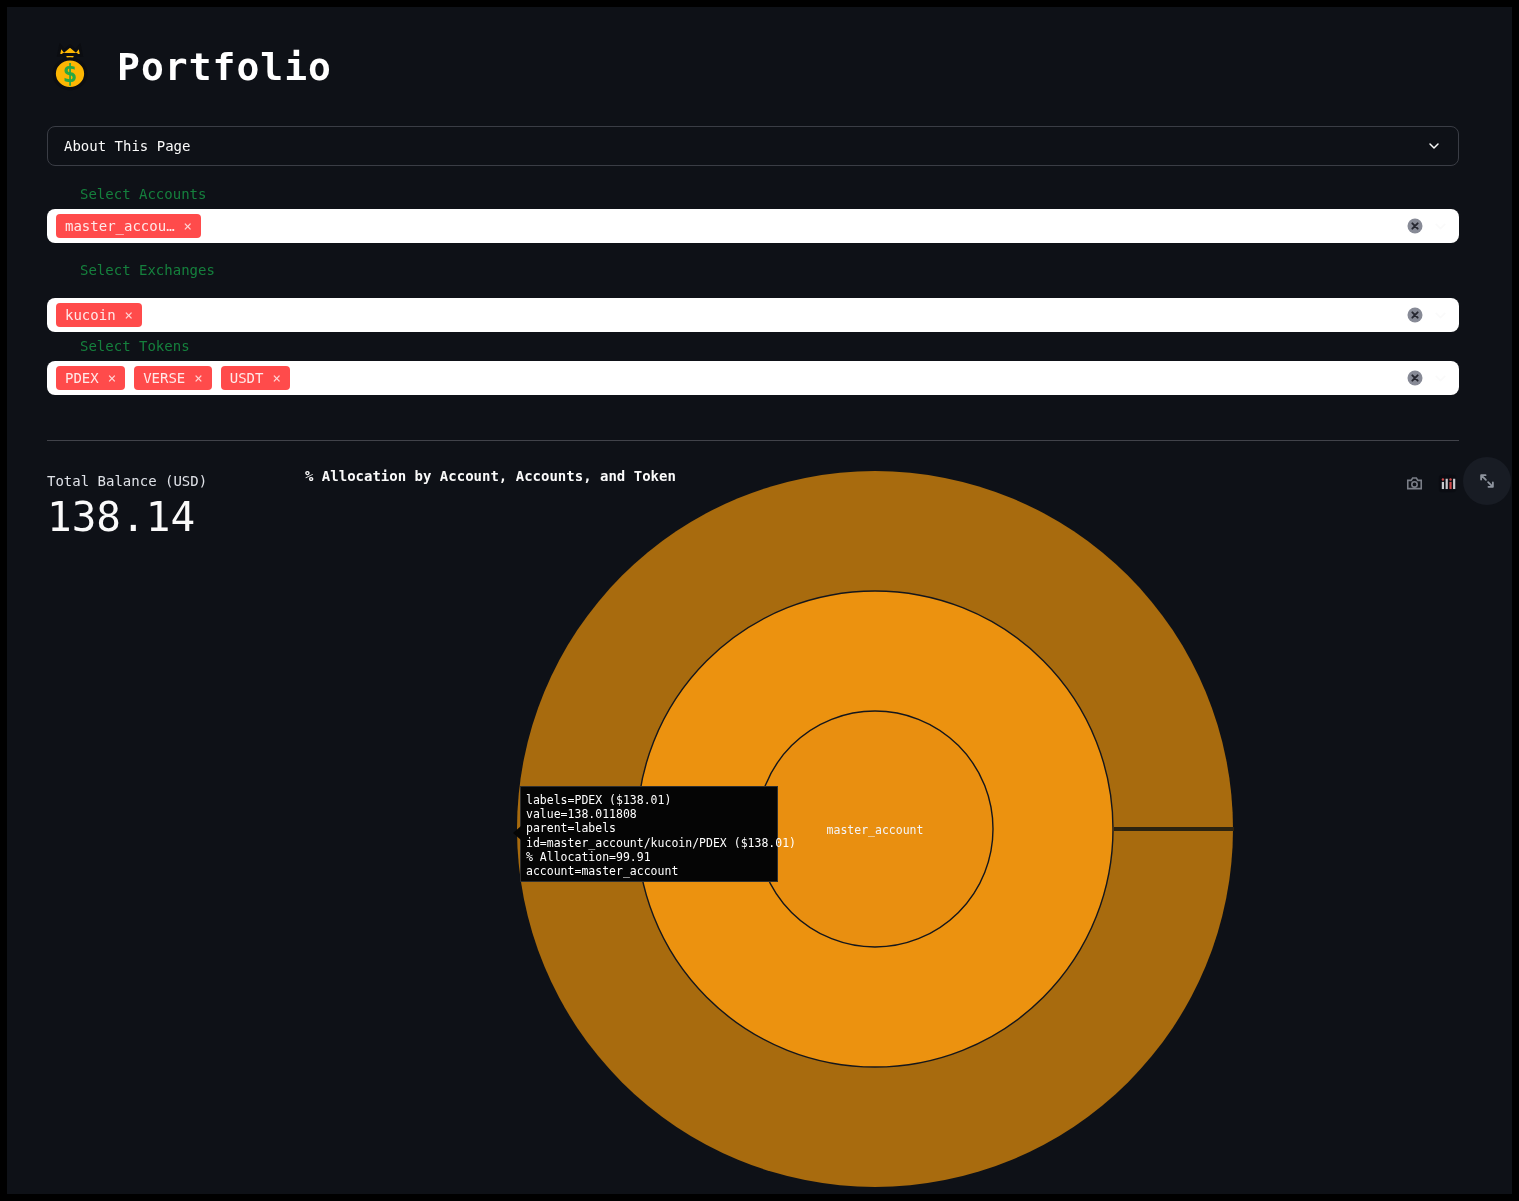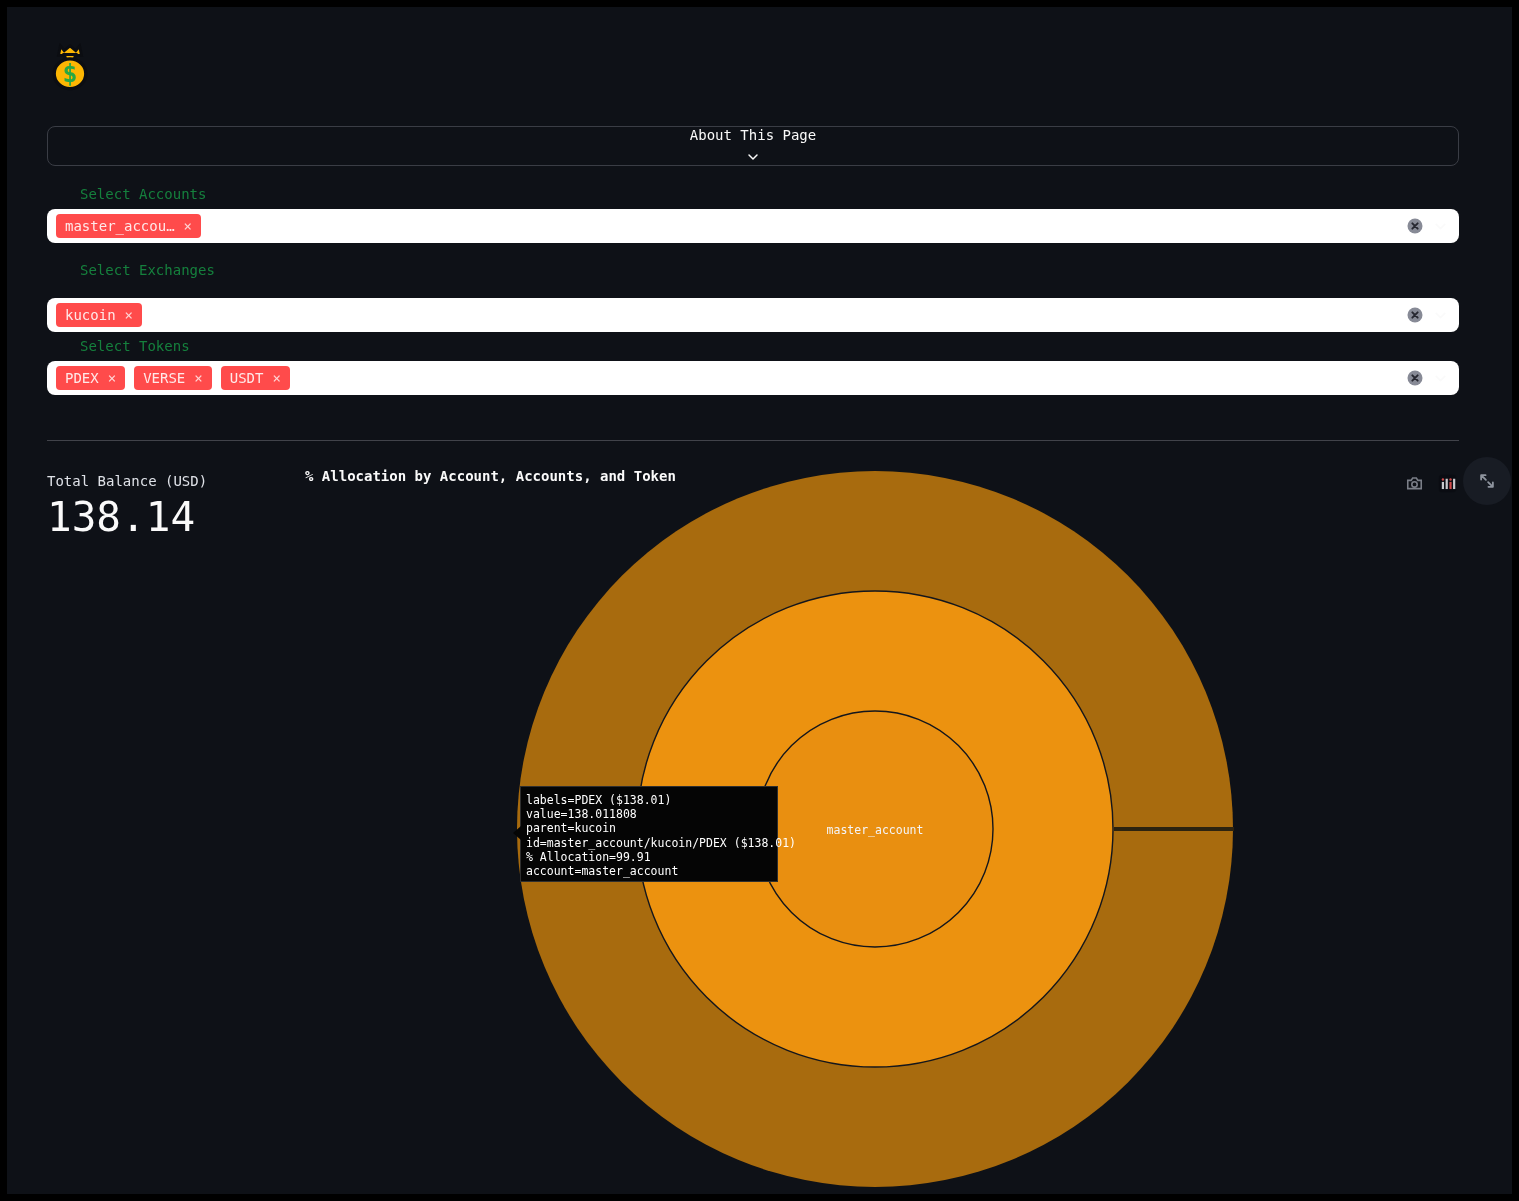--- a/index.html
+++ b/index.html
@@ -6,21 +6,21 @@
   html,body { width:1519px; height:1201px; background:#000; font-family:"DejaVu Sans Mono", monospace; }
   .app { position:absolute; left:7px; top:7px; width:1505px; height:1187px; background:#0e1117; overflow:hidden; }
 
   
   .header { position:absolute; left:40px; top:36px; display:flex; align-items:center; gap:24px; }
   .page-title { font-size:38px; font-weight:bold; color:#ffffff; letter-spacing:1px; }
 
   
   .expander { position:absolute; left:40px; top:119px; width:1412px; height:40px;
     border:1px solid #3a3d45; border-radius:8px; display:flex; align-items:center;
-    justify-content:space-between; padding:0 16px; cursor:pointer;flex-direction:column; }
+    justify-content:space-between; padding:0 16px; cursor:pointer; }
   .expander-label { font-size:14px; color:#fafafa; }
 
   
   .flabel { position:absolute; left:40px; font-size:14px; color:#15803d;margin-left:33px; }
   .fbox { position:absolute; left:40px; width:1412px; height:34px; background:#ffffff;
     border-radius:8px; display:flex; align-items:center; padding-left:9px; gap:9px; }
   .tag { display:inline-flex; align-items:center; gap:9px; height:24px; padding:0 9px;
     background:#ff4b4b; border-radius:4px; font-size:14px; color:#ffe9e9; white-space:nowrap; }
   .tag .x { color:#ffd6d6; cursor:pointer; font-size:14px; }
   .box-controls { position:absolute; right:10px; top:0; height:34px; display:flex; align-items:center; gap:7px; }
@@ -61,20 +61,21 @@
     <text x="868" y="827" text-anchor="middle" font-size="11.5" fill="#f3f5f9" font-family="DejaVu Sans Mono, monospace">master_account</text>
   </svg>
 
   <div class="header">
     <svg width="46" height="48" viewBox="0 0 48 50">
       <polygon points="14,3 18,8 24,3 30,8 34,3 36,13 12,13" fill="#fcb603" stroke="#0b0d12" stroke-width="3"></polygon>
       <path d="M18 12 L30 12 L28 18 L20 18 Z" fill="#fcb603" stroke="#0b0d12" stroke-width="3"></path>
       <ellipse cx="24" cy="32" rx="16.5" ry="15.5" fill="#fcb603" stroke="#0b0d12" stroke-width="3.5"></ellipse>
       <text x="24" y="41" text-anchor="middle" font-size="26" font-weight="bold" fill="#27a844" font-family="DejaVu Sans Mono, monospace">$</text>
     </svg>
+    <div class="page-title">Portfolio</div>
   </div>
 
   <div class="expander">
     <span class="expander-label">About This Page</span>
     <svg width="16" height="16" viewBox="0 0 24 24">
       <path d="M6 9l6 6 6-6" stroke="#fafafa" stroke-width="2.2" fill="none" stroke-linecap="round" stroke-linejoin="round"></path>
     </svg>
   </div>
 
   <div class="flabel" style="top:179px">Select Accounts</div>
@@ -162,19 +163,19 @@
   <div class="fs-btn">
     <svg width="22" height="22" viewBox="0 0 24 24">
       <path d="M10.8 10.8 L5.6 5.6 M5.6 10.4 L5.6 5.6 L10.4 5.6 M13.2 13.2 L18.4 18.4 M18.4 13.6 L18.4 18.4 L13.6 18.4" stroke="#8e949e" stroke-width="2" fill="none" stroke-linecap="round" stroke-linejoin="round"></path>
     </svg>
   </div>
 
   <div class="tooltip">
     <div class="tooltip-caret"></div>
     <div class="tooltip-line">labels=PDEX ($138.01)</div>
     <div class="tooltip-line">value=138.011808</div>
-    <div class="tooltip-line">parent=kucoin</div>
+    <div class="tooltip-line">parent=labels</div>
     <div class="tooltip-line">id=master_account/kucoin/PDEX ($138.01)</div>
     <div class="tooltip-line">% Allocation=99.91</div>
     <div class="tooltip-line">account=master_account</div>
   </div>
 
 </div>
 
 </body></html>

